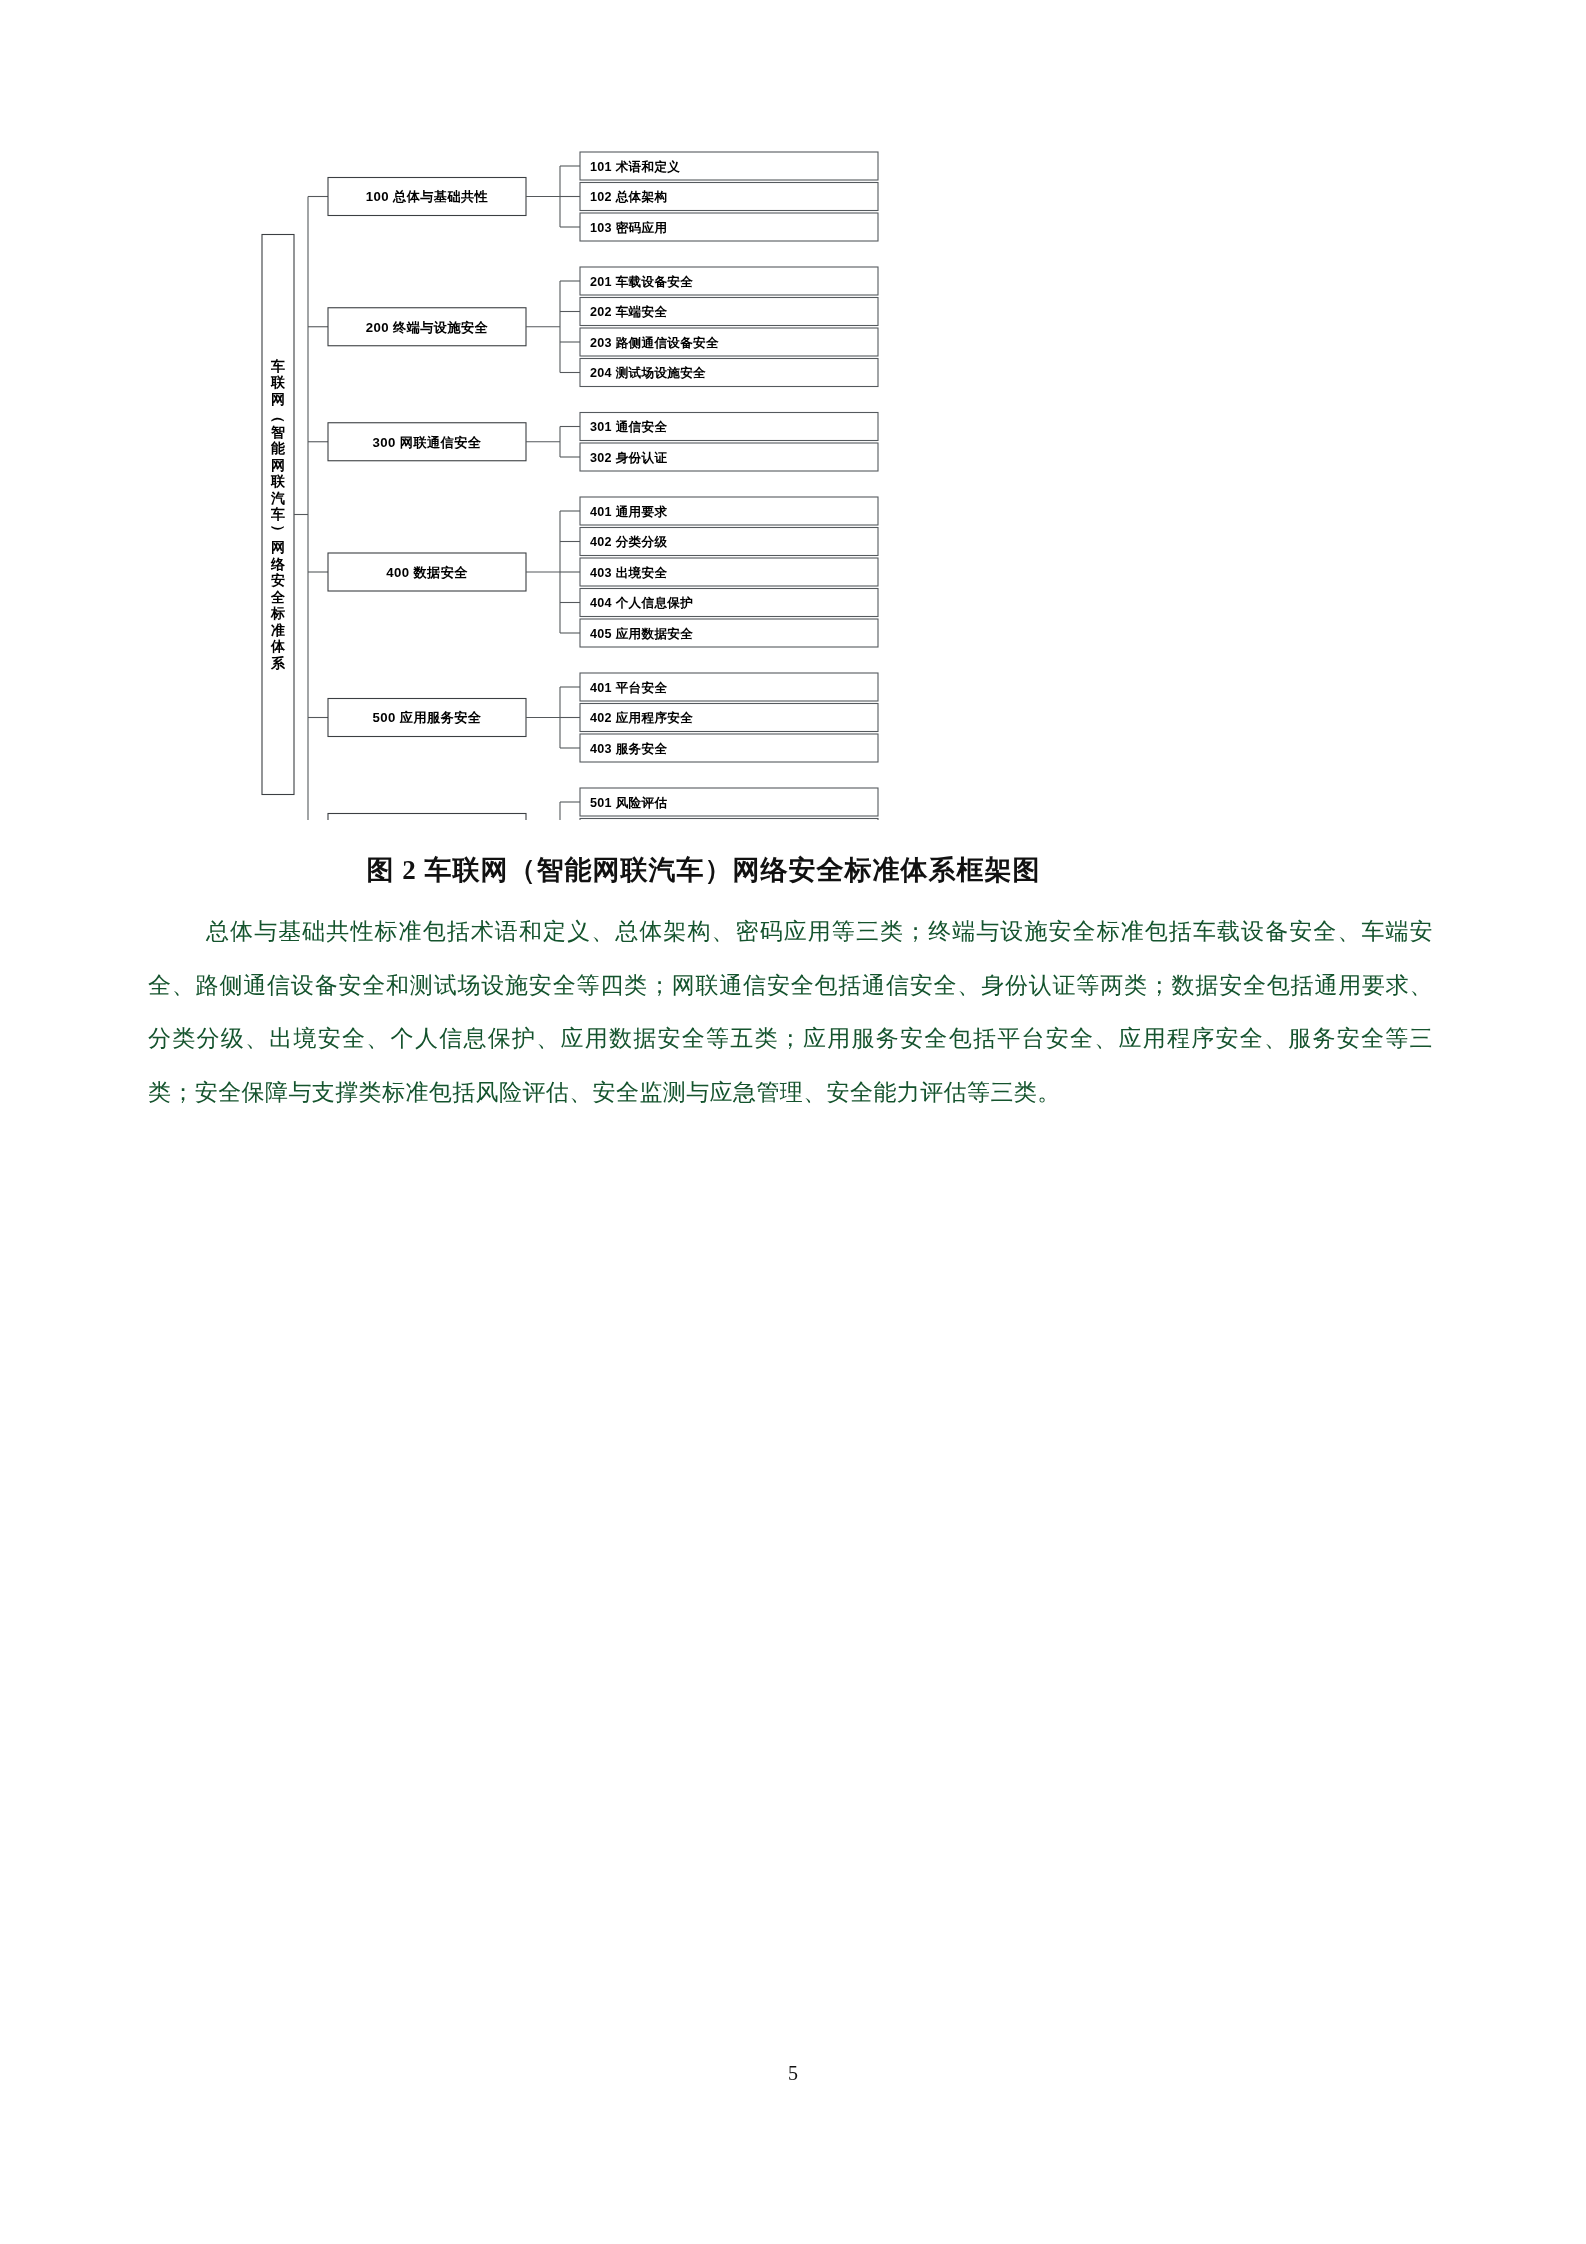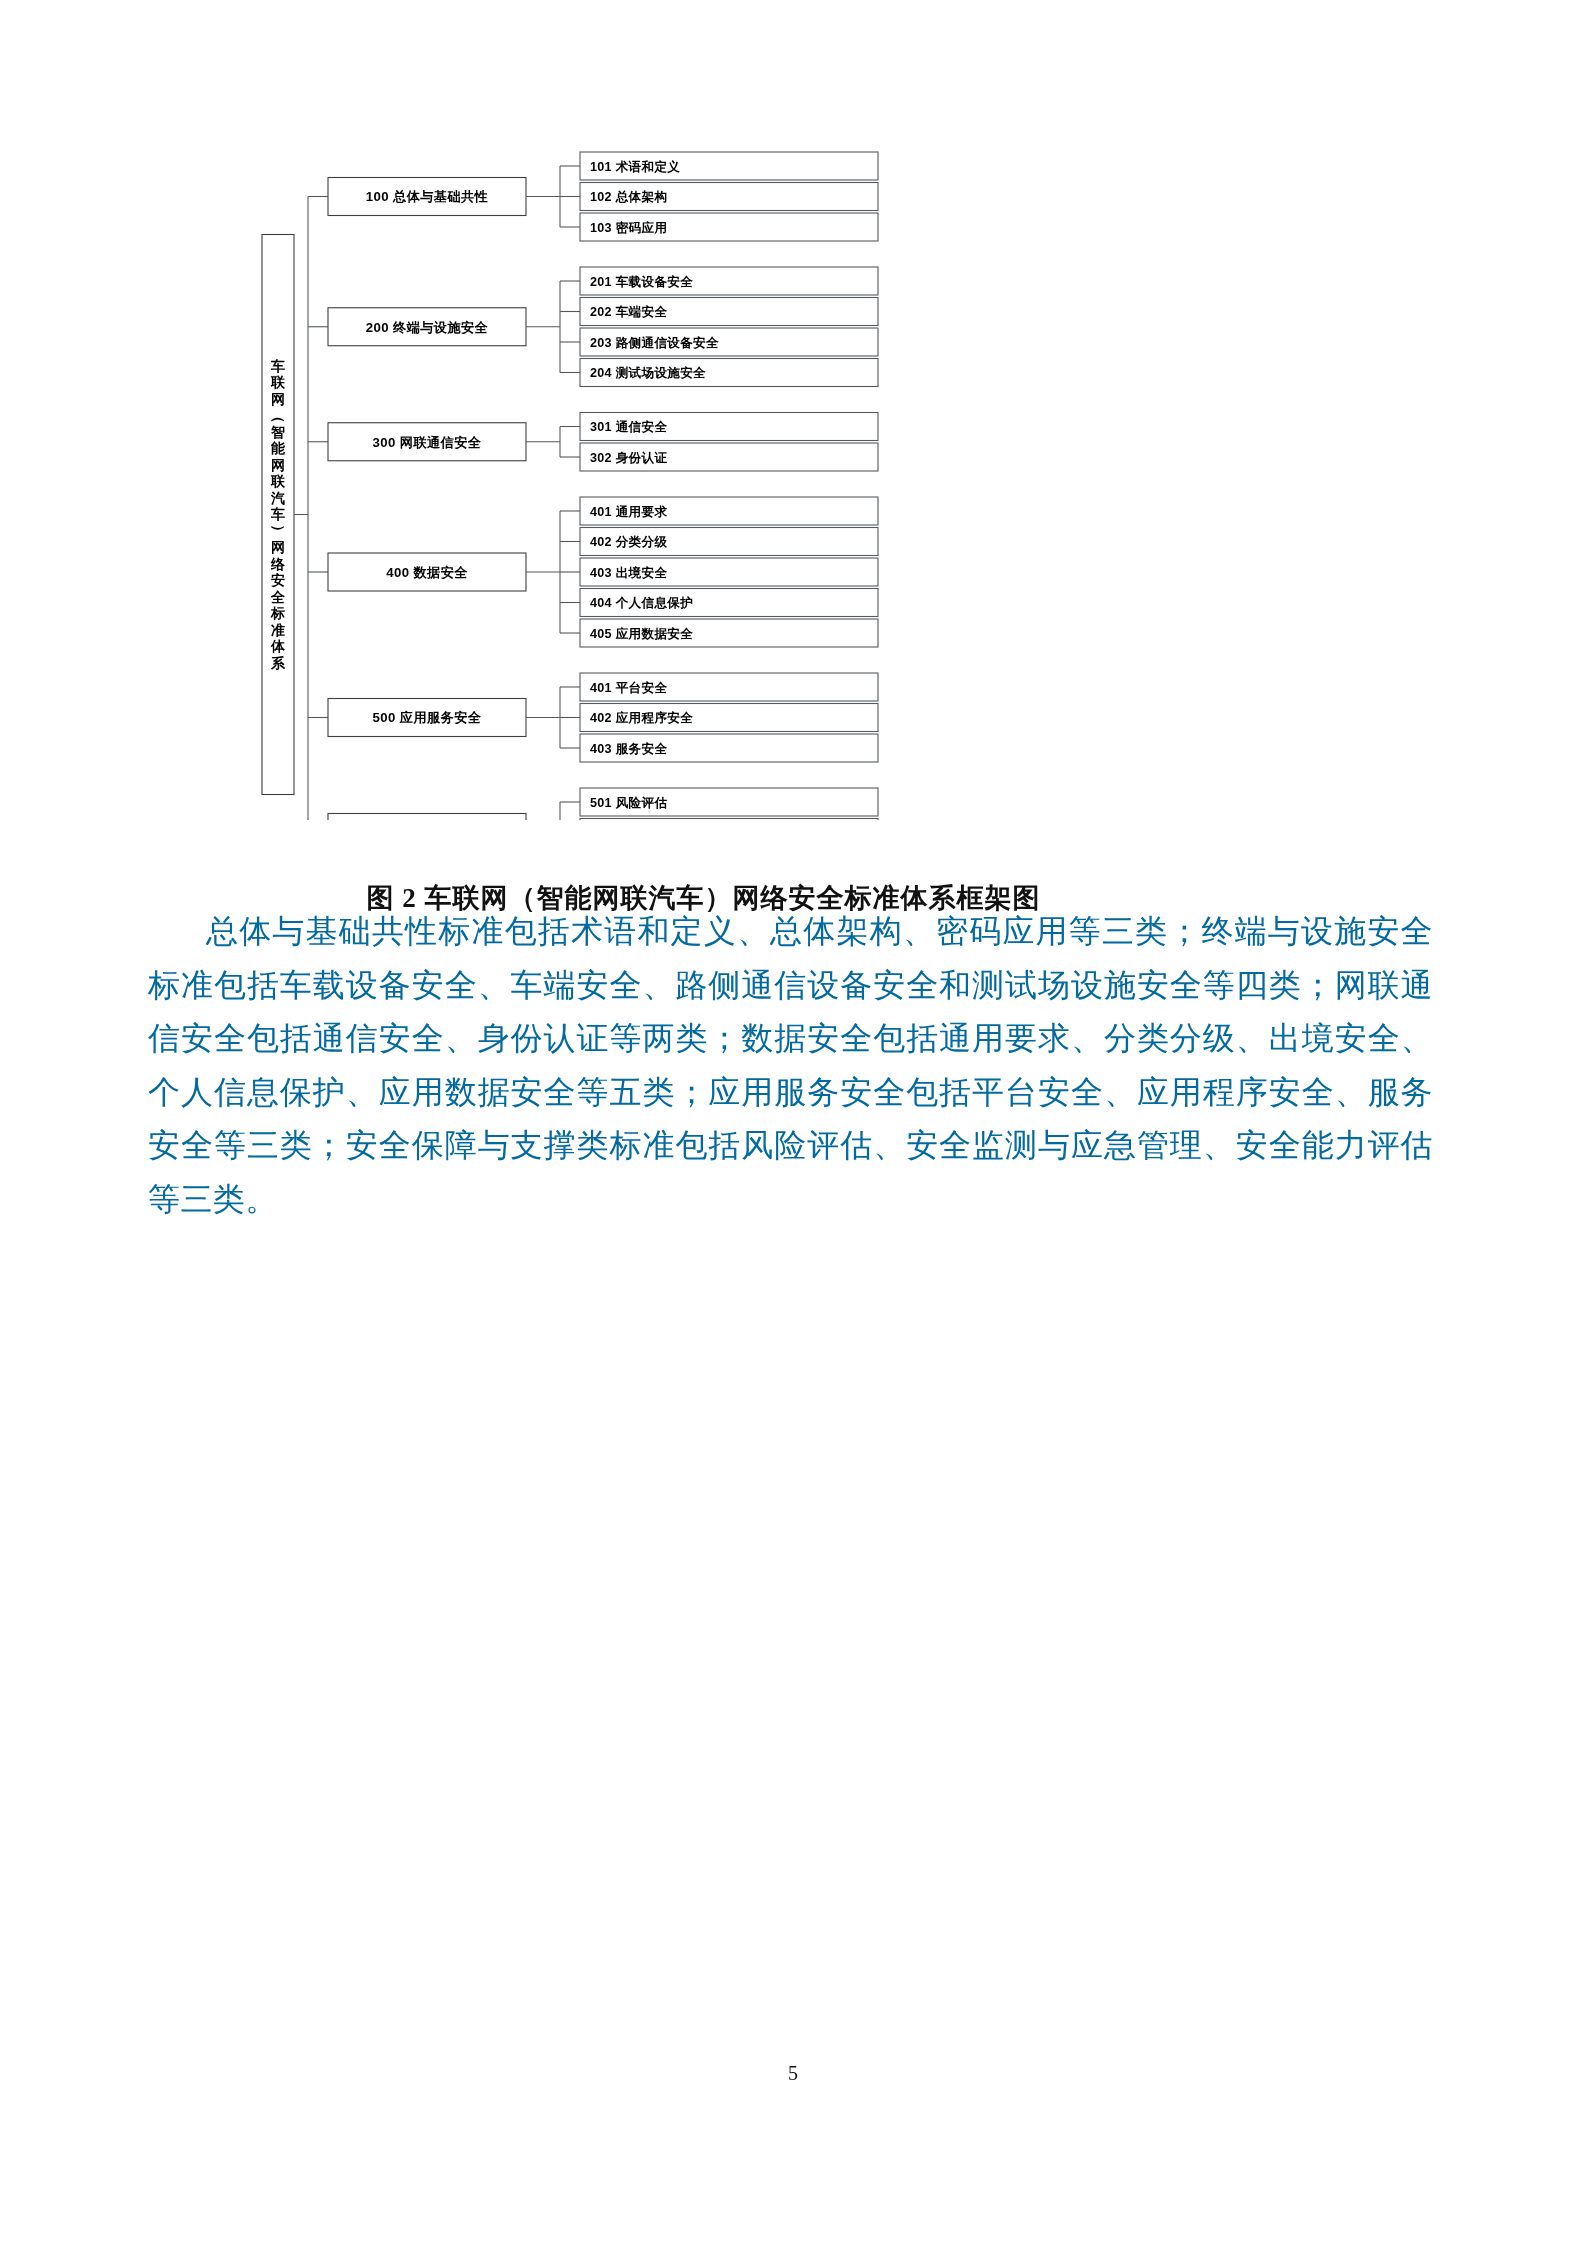--- a/index.html
+++ b/index.html
@@ -60,40 +60,40 @@
   .ln {
     stroke: #55595c;
     stroke-width: 1.1;
     fill: none;
   }
 
   
   .caption {
     position: absolute;
     left: 0;
-    top: 880px;
+    top: 852px;
     width: 1407px;
     text-align: center;
     font-family: "Liberation Serif", serif;
     font-weight: bold;
     font-size: 27px;
     letter-spacing: 1px;
     color: #111;
   }
 
   
   .body-para {
     position: absolute;
     left: 148px;
     top: 905px;
     width: 1285px;
     font-family: "Liberation Serif", serif;
-    font-size: 32px;
+    font-size: 23px;
     line-height: 53.5px;
-    color: #0369a1;
+    color: #14532d;
     text-align: justify;
     text-indent: 58px;
     letter-spacing: 0.4px;
   }
 
   
   .page-number {
     position: absolute;
     left: 0;
     top: 2062px;

